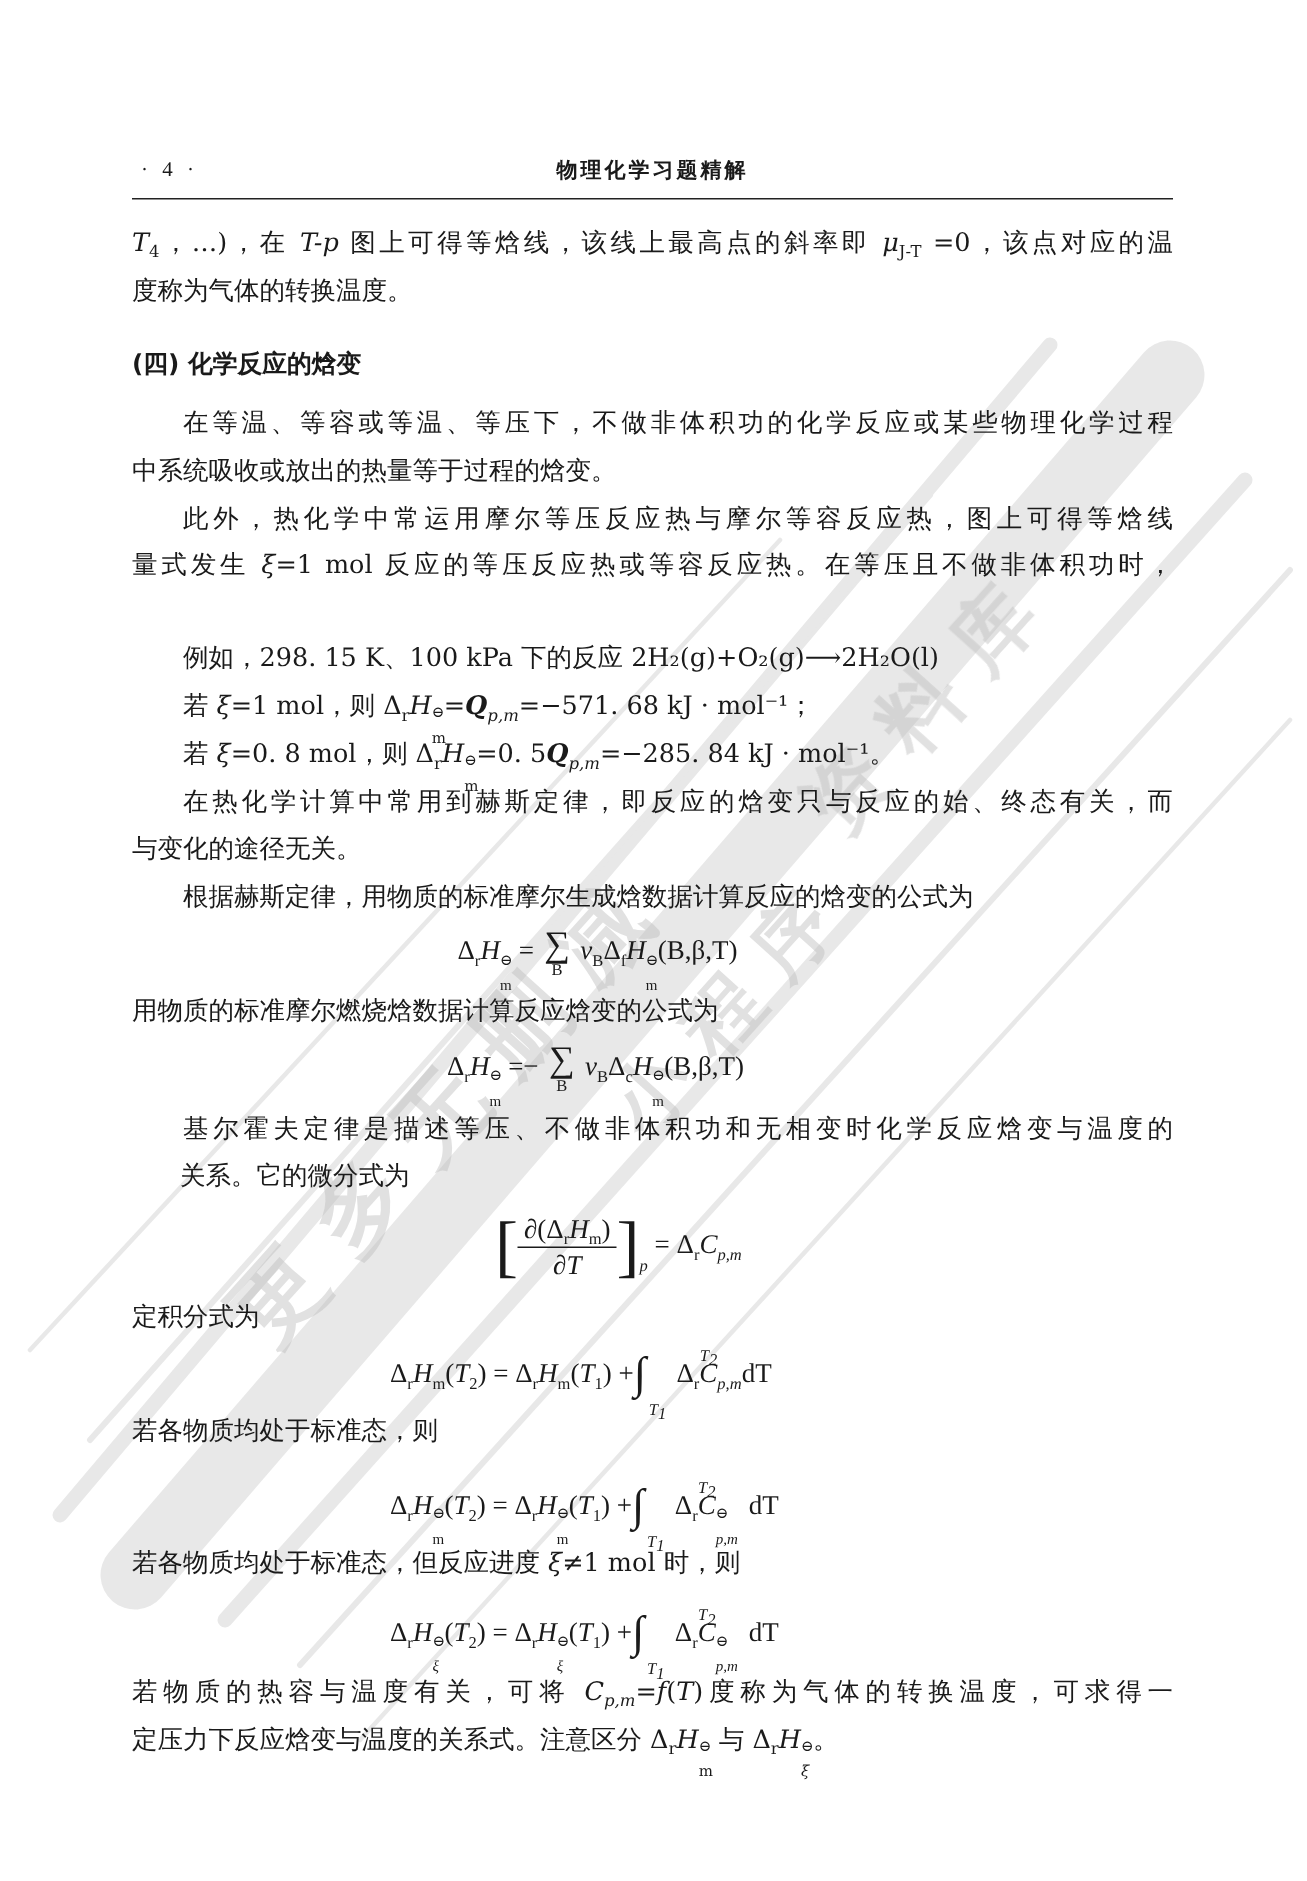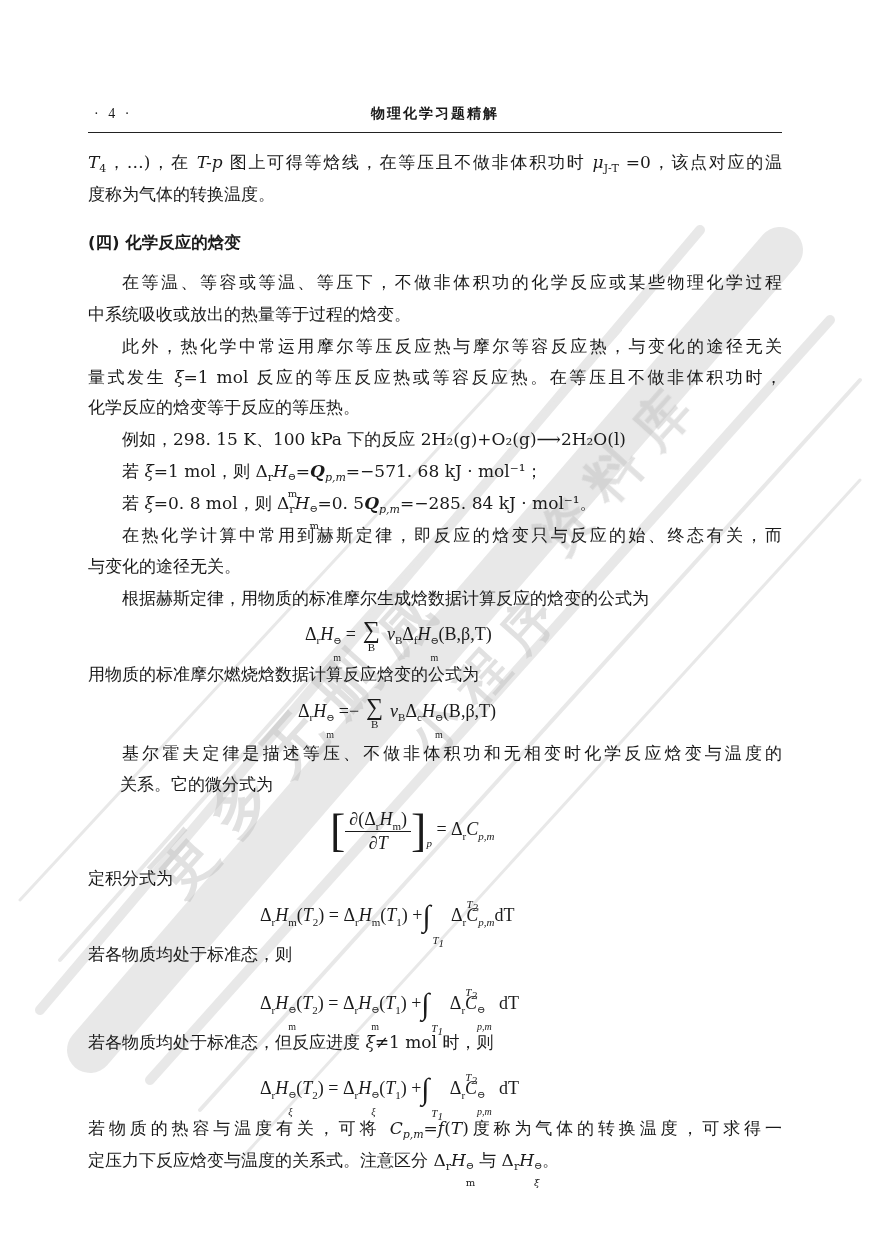--- a/index.html
+++ b/index.html
@@ -83,34 +83,33 @@
 
 <div class="page">
 
   <div class="header">
     <span class="page-num">· 4 ·</span>
     <div class="book-title">物理化学习题精解</div>
   </div>
   <div class="header-rule"></div>
 
   <div class="line justify" style="top:150px;">
-    <i>T</i><sub>4</sub><span>，…)，在 </span><i>T-p</i><span> 图上可得等焓线，在等压且不做非体积功时 </span><i>μ</i><sub>J-T</sub><span> =0，该点对应的温</span>
+    <i>T</i><sub>4</sub><span>，…)，在 </span><i>T-p</i><span> 图上可得等焓线，该线上最高点的斜率即 </span><i>μ</i><sub>J-T</sub><span> =0，该点对应的温</span>
   </div>
   <div class="line" style="top:182px;">度称为气体的转换温度。</div>
 
   <div class="line heading" style="top:231px;">(四) 化学反应的焓变</div>
 
   <div class="line justify" style="top:270px; left:122px; width:660px;">在等温、等容或等温、等压下，不做非体积功的化学反应或某些物理化学过程</div>
   <div class="line" style="top:302px;">中系统吸收或放出的热量等于过程的焓变。</div>
 
-  <div class="line justify" style="top:334px; left:122px; width:660px;">此外，热化学中常运用摩尔等压反应热与摩尔等容反应热，与变化的途径无关</div>
+  <div class="line justify" style="top:334px; left:122px; width:660px;">此外，热化学中常运用摩尔等压反应热与摩尔等容反应热，图上可得等焓线</div>
   <div class="line justify" style="top:365px;">
     <span>量式发生 </span><i>ξ</i><span>=1 mol 反应的等压反应热或等容反应热。在等压且不做非体积功时，</span>
   </div>
-  <div class="line" style="top:395px;">化学反应的焓变等于反应的等压热。</div>
 
   <div class="line indent" style="top:427px;">
     <span>例如，298. 15 K、100 kPa 下的反应 </span><span>2H₂(g)+O₂(g)⟶2H₂O(l)</span>
   </div>
   <div class="line indent" style="top:459px;">
     <span>若 </span><i>ξ</i><span>=1 mol，则 </span><span>Δ</span><sub>r</sub><i>H</i><span class="stack"><span class="t">⊖</span><span class="b">m</span></span><span>=</span><b><i>Q</i></b><sub><i>p,m</i></sub><span>=−571. 68 kJ · mol⁻¹；</span>
   </div>
   <div class="line indent" style="top:491px;">
     <span>若 </span><i>ξ</i><span>=0. 8 mol，则 </span><span>Δ</span><sub>r</sub><i>H</i><span class="stack"><span class="t">⊖</span><span class="b">m</span></span><span>=0. 5</span><b><i>Q</i></b><sub><i>p,m</i></sub><span>=−285. 84 kJ · mol⁻¹。</span>
   </div>

